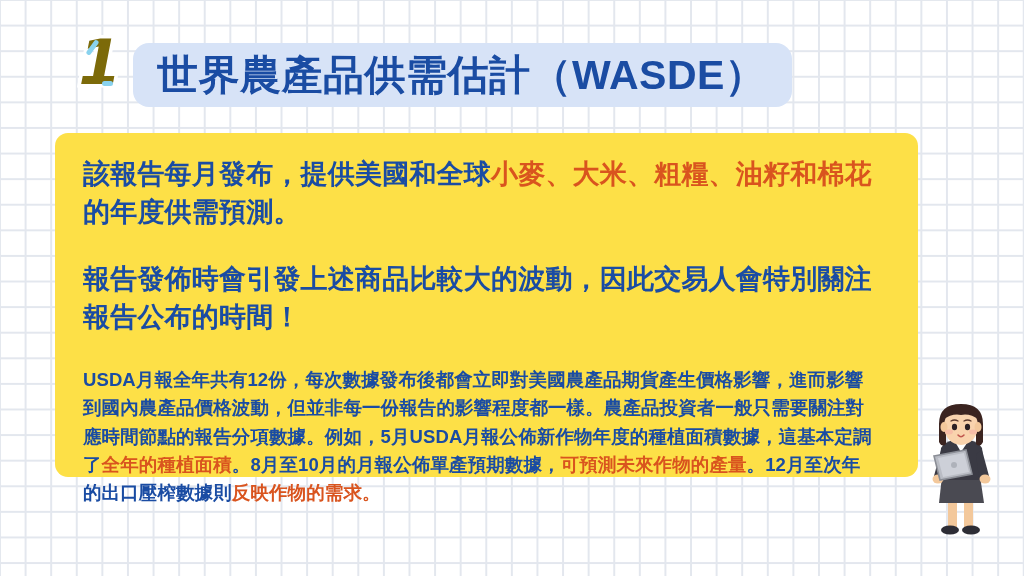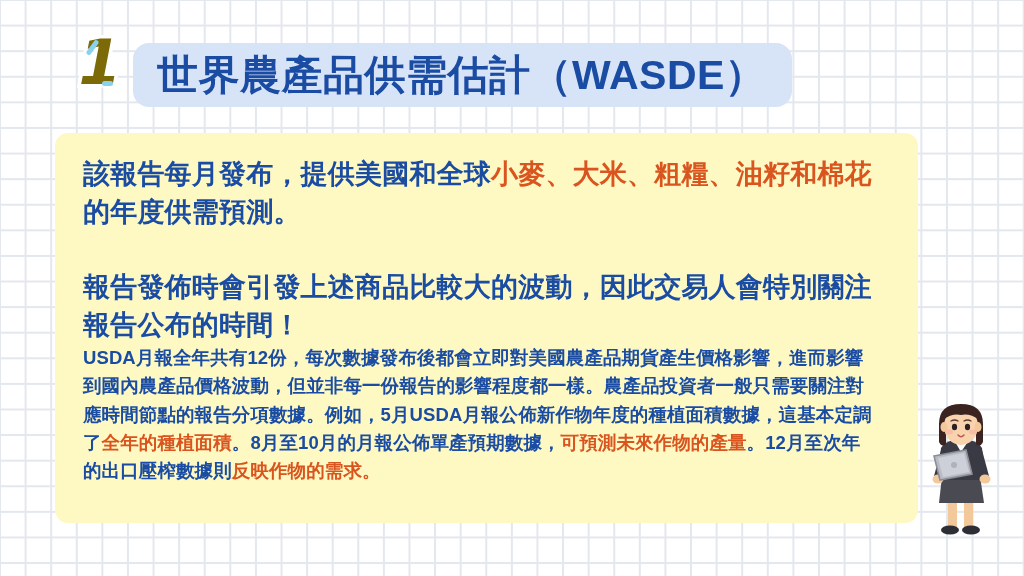--- a/index.html
+++ b/index.html
@@ -63,36 +63,37 @@
     color:#1a4ca3;
     letter-spacing:0.5px;
     white-space:nowrap;
     line-height:1;
   }
 
   
   .content-card {
     position:absolute;
     left:55px; top:133px;
-    width:863px; height:390px;
-    background:#fef9c3;
+    width:863px; height:344px;
+    background:#fde047;
     border-radius:13px;
     padding:22px 28px 0 28px;
   }
 
   .para-big {
     font-size:27px;
     font-weight:bold;
     color:#1a4ca3;
     line-height:1.42;
     letter-spacing:0.2px;
   }
-  .para-big.second { margin-top:36px; }
+  .para-big.second { margin-top:28px; }
 
   .para-small {
+    margin-top:30px;
     font-size:18.5px;
     font-weight:bold;
     color:#1a4ca3;
     line-height:1.52;
     letter-spacing:0.1px;
     padding-right:18px;
   }
   .hl { color:#d9541e; }
 
   

